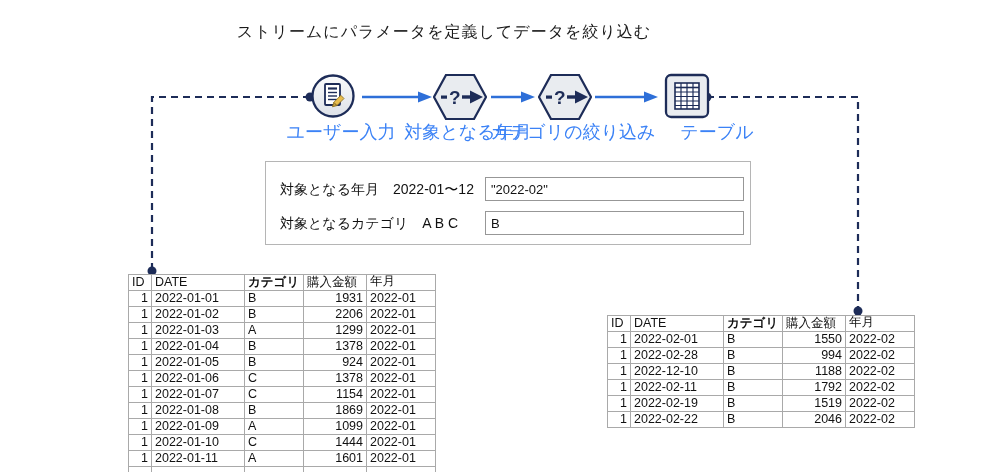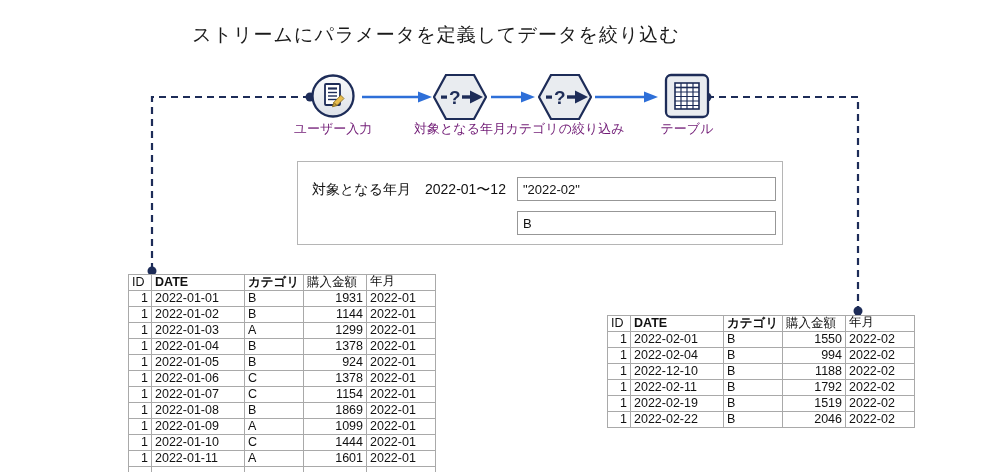--- a/index.html
+++ b/index.html
@@ -10,37 +10,37 @@
   html,body{margin:0;padding:0;}
   body{
     width:1000px;height:472px;overflow:hidden;position:relative;
     background:#ffffff;
     font-family:"Liberation Sans","DejaVu Sans",sans-serif;
     color:#1a1a1a;
   }
   .abs{position:absolute;}
   .page-title{
     left:0;top:22px;width:872px;text-align:center;
-    font-size:19px;letter-spacing:1px;color:#1a1a1a;
+    font-size:16px;letter-spacing:1px;color:#1a1a1a;padding-left:8px;
   }
   
   .node{position:absolute;}
   .node-label{
     position:absolute;top:120px;transform:translateX(-50%);
-    font-size:13px;white-space:nowrap;color:#701a75;
+    font-size:18px;white-space:nowrap;color:#3b82f6;margin-left:8px;
   }
   .navy-stroke{stroke:var(--node-navy);}
   .navy-fill{fill:var(--node-navy);}
   .blue-stroke{stroke:var(--arrow-blue);}
   .blue-fill{fill:var(--arrow-blue);}
   svg{display:block;}
   
   .param-box{
     left:265px;top:161px;width:484px;height:82px;
-    border:1px solid #b5b5b5;background:#fff;margin-left:32px;
+    border:1px solid #b5b5b5;background:#fff;
   }
   .param-label{
     position:absolute;left:14px;font-size:14px;white-space:nowrap;color:#111;
   }
   .param-input{
     position:absolute;left:219px;width:247px;height:18px;
     border:1px solid #979797;background:#fff;
     font-family:"Liberation Sans","DejaVu Sans",sans-serif;
     font-size:13px;padding:2px 5px;color:#111;border-radius:0;
   }
@@ -49,21 +49,21 @@
     border-collapse:collapse;background:#fff;table-layout:fixed;
   }
   .data-table th,.data-table td{
     border:1px solid #a9a9a9;
     font-size:12.5px;font-weight:normal;
     height:15px;line-height:15px;
     padding:0 3px;white-space:nowrap;overflow:hidden;
     text-align:left;color:#111;
   }
   .data-table th:nth-child(1){width:16px;margin-top:38px;}
-  .data-table th:nth-child(2){width:86px;font-weight:bold;}
+  .data-table th:nth-child(2){width:86px;}
   .data-table th:nth-child(3){width:52px;font-weight:bold;}
   .data-table th:nth-child(4){width:56px;}
   .data-table th:nth-child(5){width:62px;font-family:Liberation Mono, monospace;}
   .data-table td:nth-child(1),
   .data-table td:nth-child(4){text-align:right;}
   .left-table{left:128px;top:274px;}
   .right-table{left:607px;top:315px;}
 </style>
 </head>
 <body>
@@ -146,25 +146,26 @@
     <line x1="17" y1="10" x2="17" y2="36" class="navy-stroke" stroke-width="1.2"></line>
     <line x1="23" y1="10" x2="23" y2="36" class="navy-stroke" stroke-width="1.2"></line>
     <line x1="29" y1="10" x2="29" y2="36" class="navy-stroke" stroke-width="1.2"></line>
     <line x1="11" y1="14.5" x2="35" y2="14.5" class="navy-stroke" stroke-width="1.6"></line>
     <line x1="11" y1="19" x2="35" y2="19" class="navy-stroke" stroke-width="1"></line>
     <line x1="11" y1="23.5" x2="35" y2="23.5" class="navy-stroke" stroke-width="1"></line>
     <line x1="11" y1="28" x2="35" y2="28" class="navy-stroke" stroke-width="1"></line>
     <line x1="11" y1="32.5" x2="35" y2="32.5" class="navy-stroke" stroke-width="1"></line>
   </svg>
 </div>
-<div class="node-label" style="left:687px;">テーブル</div>
+<div class="node-label" style="left:709px;">テーブル</div>
 
 <div class="abs param-box">
   <div class="param-label" style="top:19px;">対象となる年月　2022-01〜12</div>
   <input class="param-input" style="top: 15px;" type="text" value="&quot;2022-02&quot;">
+  <div class="param-label" style="top:53px;">対象となるカテゴリ　A B C</div>
   <input class="param-input" style="top: 49px;" type="text" value="B">
 </div>
 
 <table class="abs data-table left-table">
   <thead>
       <tr>
         <th>ID</th>
         <th>DATE</th>
         <th>カテゴリ</th>
         <th>購入金額</th>
@@ -176,21 +177,21 @@
         <td>1</td>
         <td>2022-01-01</td>
         <td>B</td>
         <td>1931</td>
         <td>2022-01</td>
       </tr>
       <tr>
         <td>1</td>
         <td>2022-01-02</td>
         <td>B</td>
-        <td>1144</td>
+        <td>2206</td>
         <td>2022-01</td>
       </tr>
       <tr>
         <td>1</td>
         <td>2022-01-03</td>
         <td>A</td>
         <td>1299</td>
         <td>2022-01</td>
       </tr>
       <tr>
@@ -272,21 +273,21 @@
   <tbody>
       <tr>
         <td>1</td>
         <td>2022-02-01</td>
         <td>B</td>
         <td>1550</td>
         <td>2022-02</td>
       </tr>
       <tr>
         <td>1</td>
-        <td>2022-02-04</td>
+        <td>2022-02-28</td>
         <td>B</td>
         <td>994</td>
         <td>2022-02</td>
       </tr>
       <tr>
         <td>1</td>
         <td>2022-12-10</td>
         <td>B</td>
         <td>1188</td>
         <td>2022-02</td>

